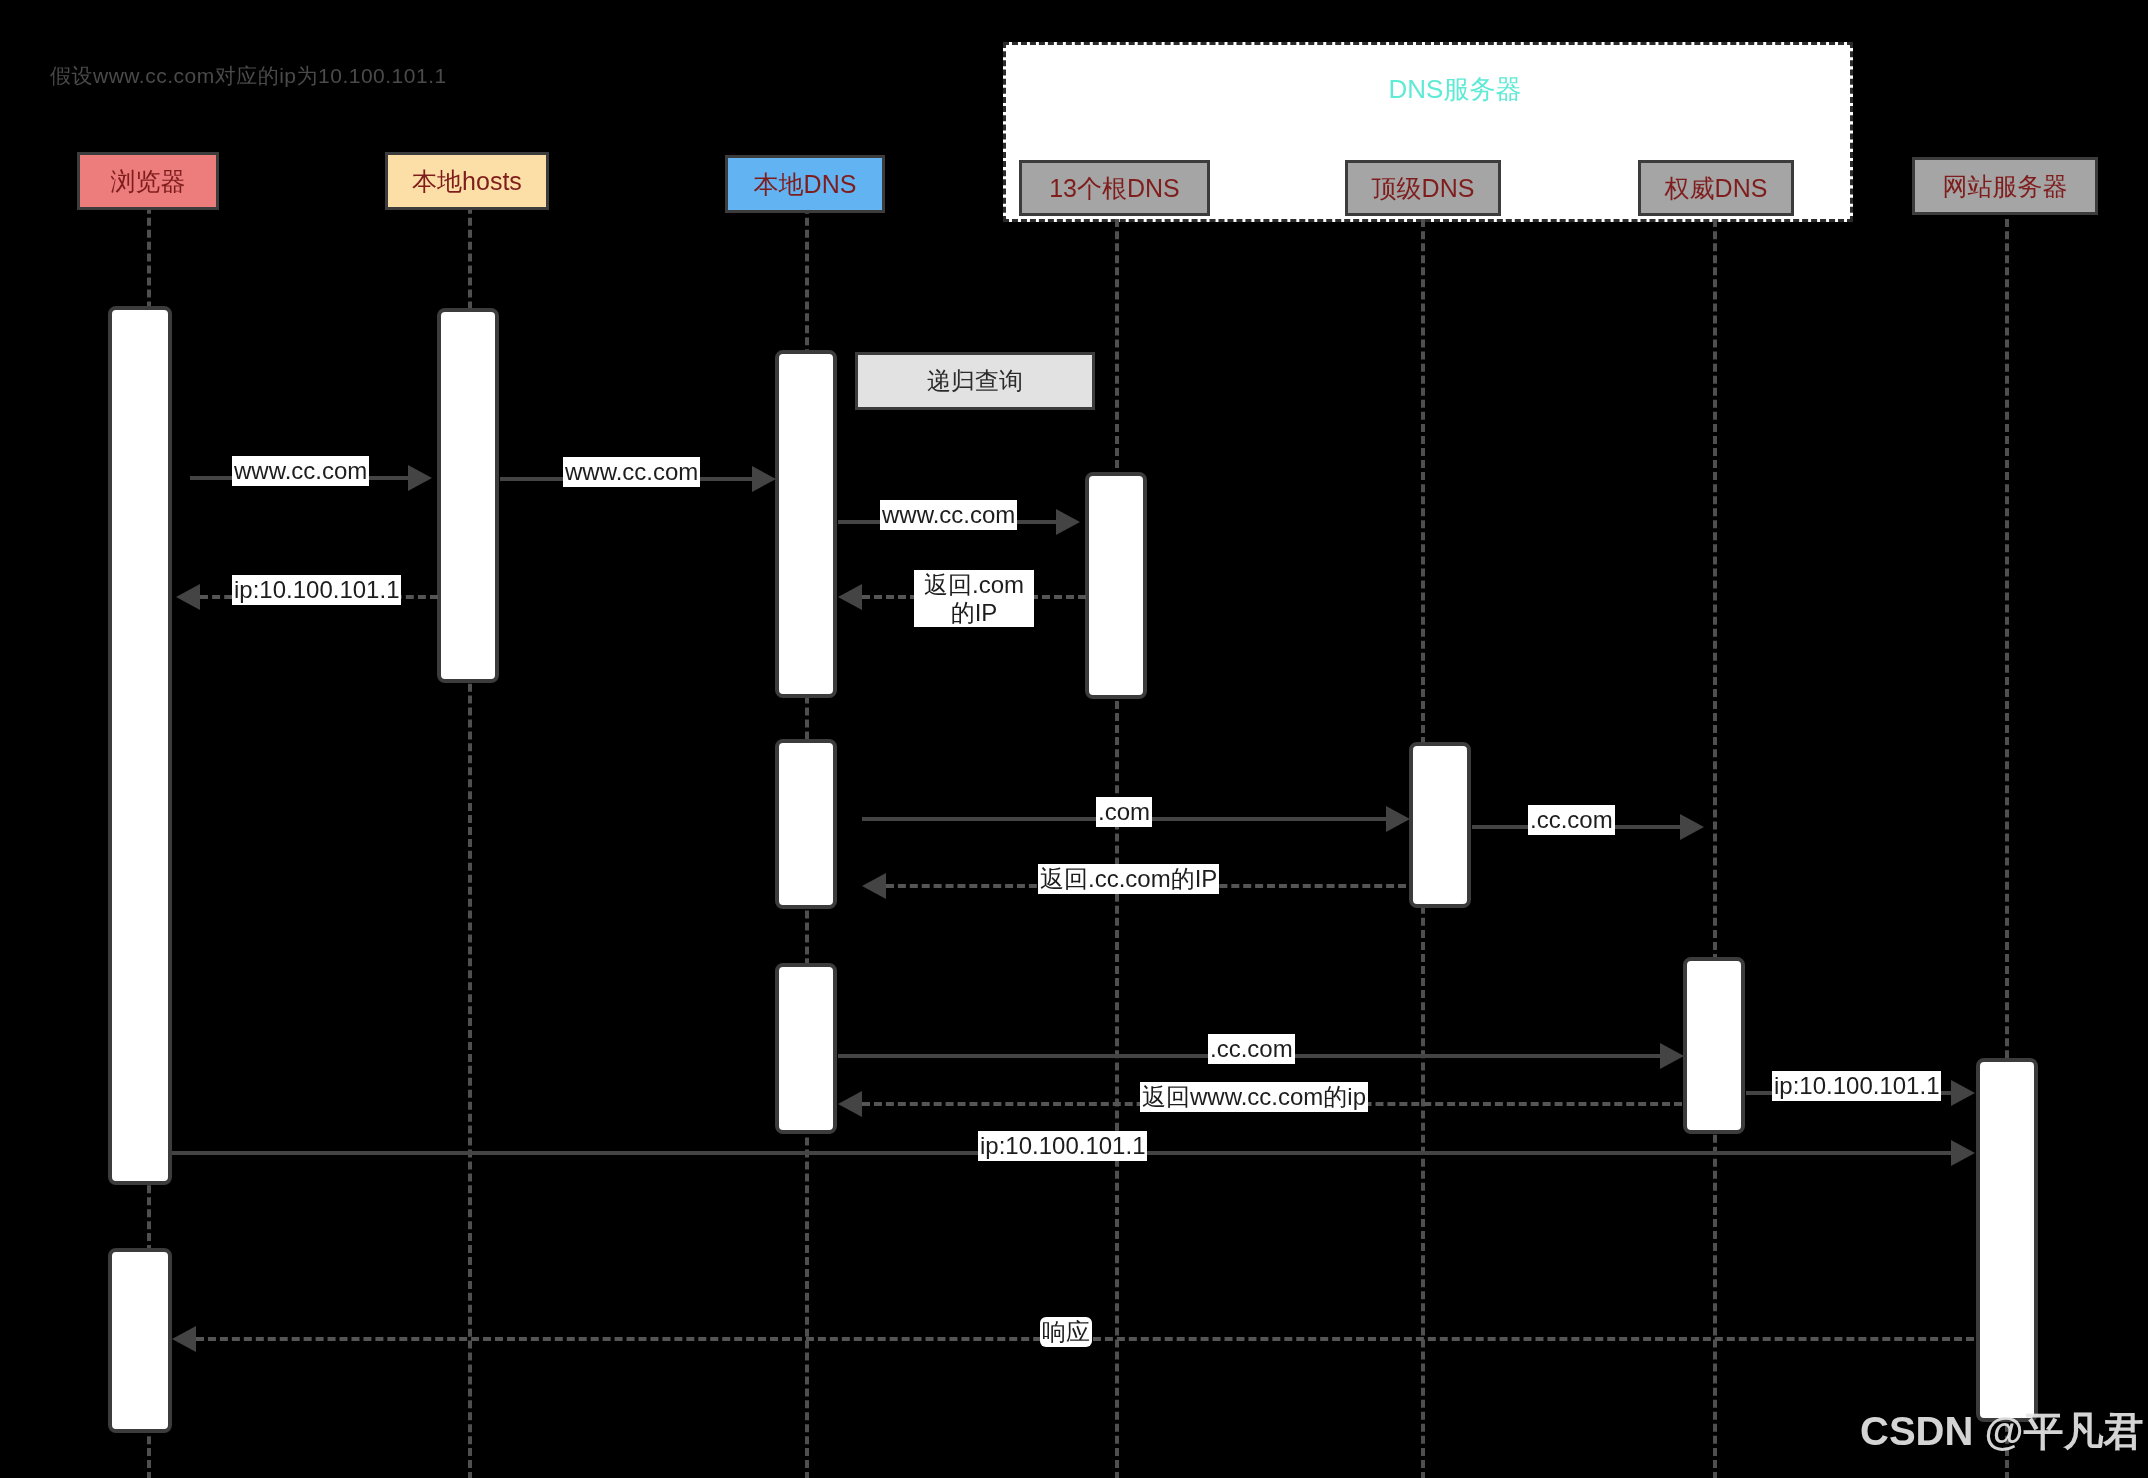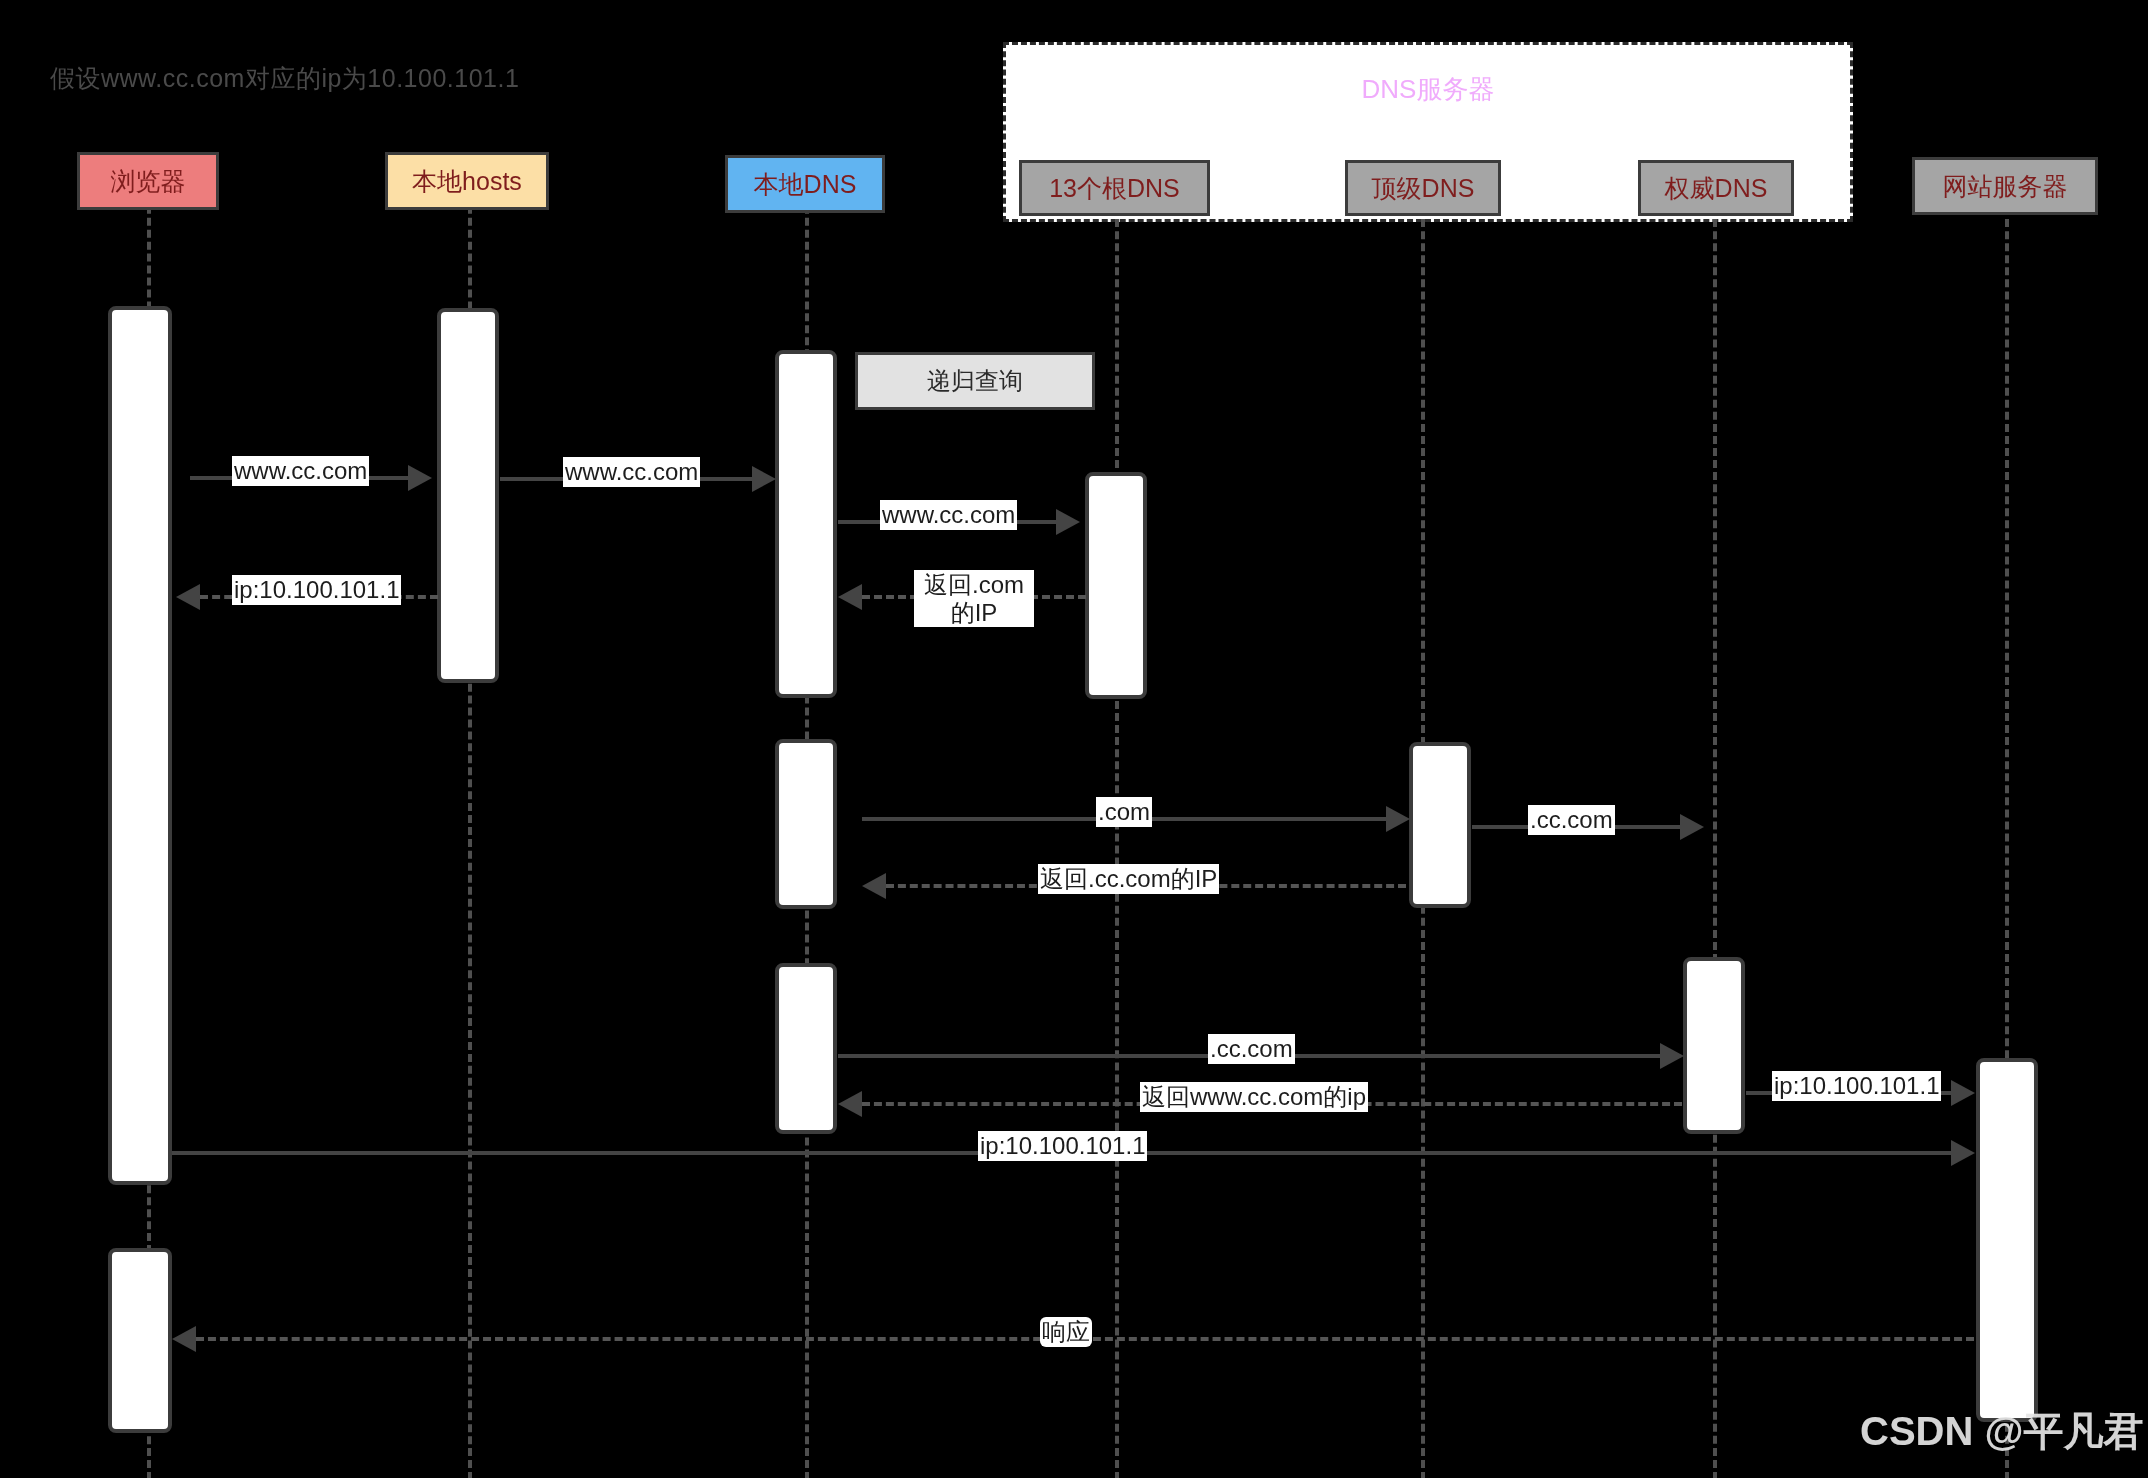--- a/index.html
+++ b/index.html
@@ -12,21 +12,21 @@
     width: 2148px;
     height: 1478px;
     background: #000000;
     font-family: "Liberation Sans", "DejaVu Sans", sans-serif;
     overflow: hidden;
   }
   
   .title-note {
     position: absolute;
     color: #4a4a4a;
-    font-size: 25px;
+    font-size: 21px;
     letter-spacing: 0.5px;
     white-space: nowrap;
   }
   
   .participant {
     position: absolute;
     box-sizing: border-box;
     border: 3px solid #3c3c3c;
     display: flex;
     align-items: center;
@@ -52,23 +52,24 @@
   
   .group-frame {
     position: absolute;
     box-sizing: border-box;
     background: #ffffff;
     border: 3px dashed #2b2b2b;
   }
   .group-title {
     position: absolute;
     font-size: 26px;
-    color: #f0abfc;
+    color: #5eead4;
     white-space: nowrap;
     text-align: center;
+    padding-left: 27px;
   }
   
   .note-box {
     position: absolute;
     box-sizing: border-box;
     background: #e2e2e2;
     border: 3px solid #3c3c3c;
     display: flex;
     align-items: center;
     justify-content: center;

